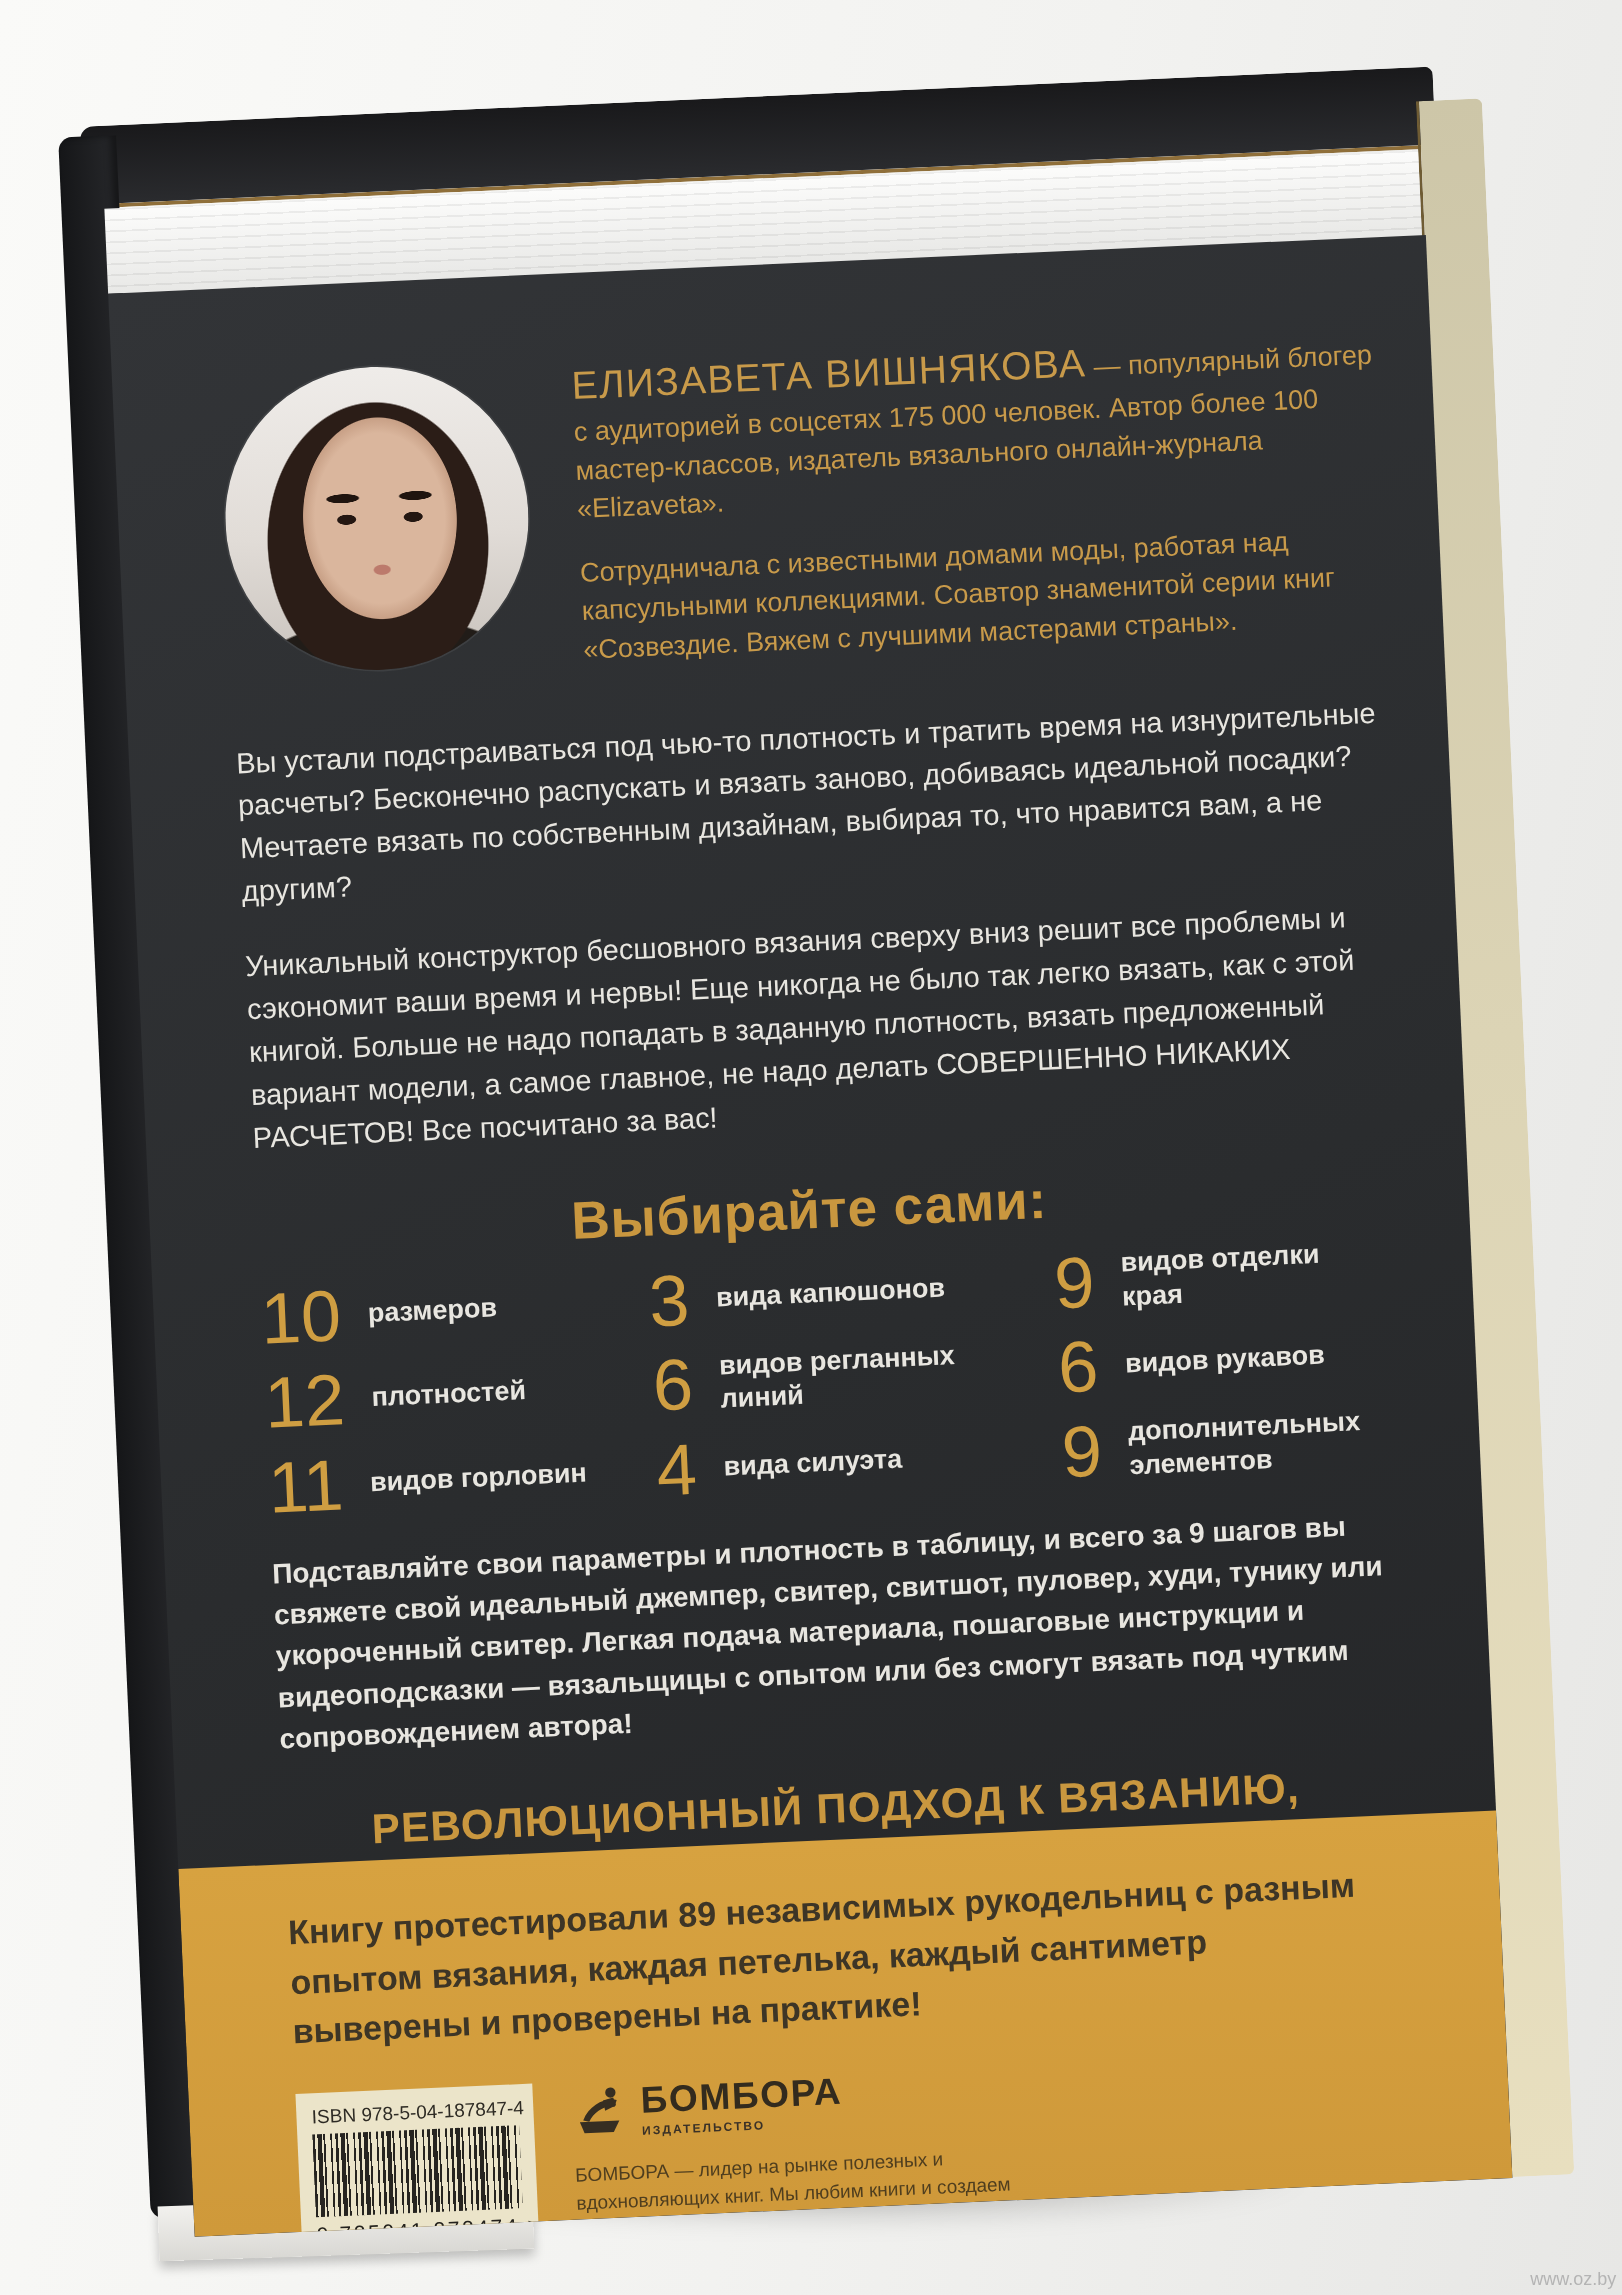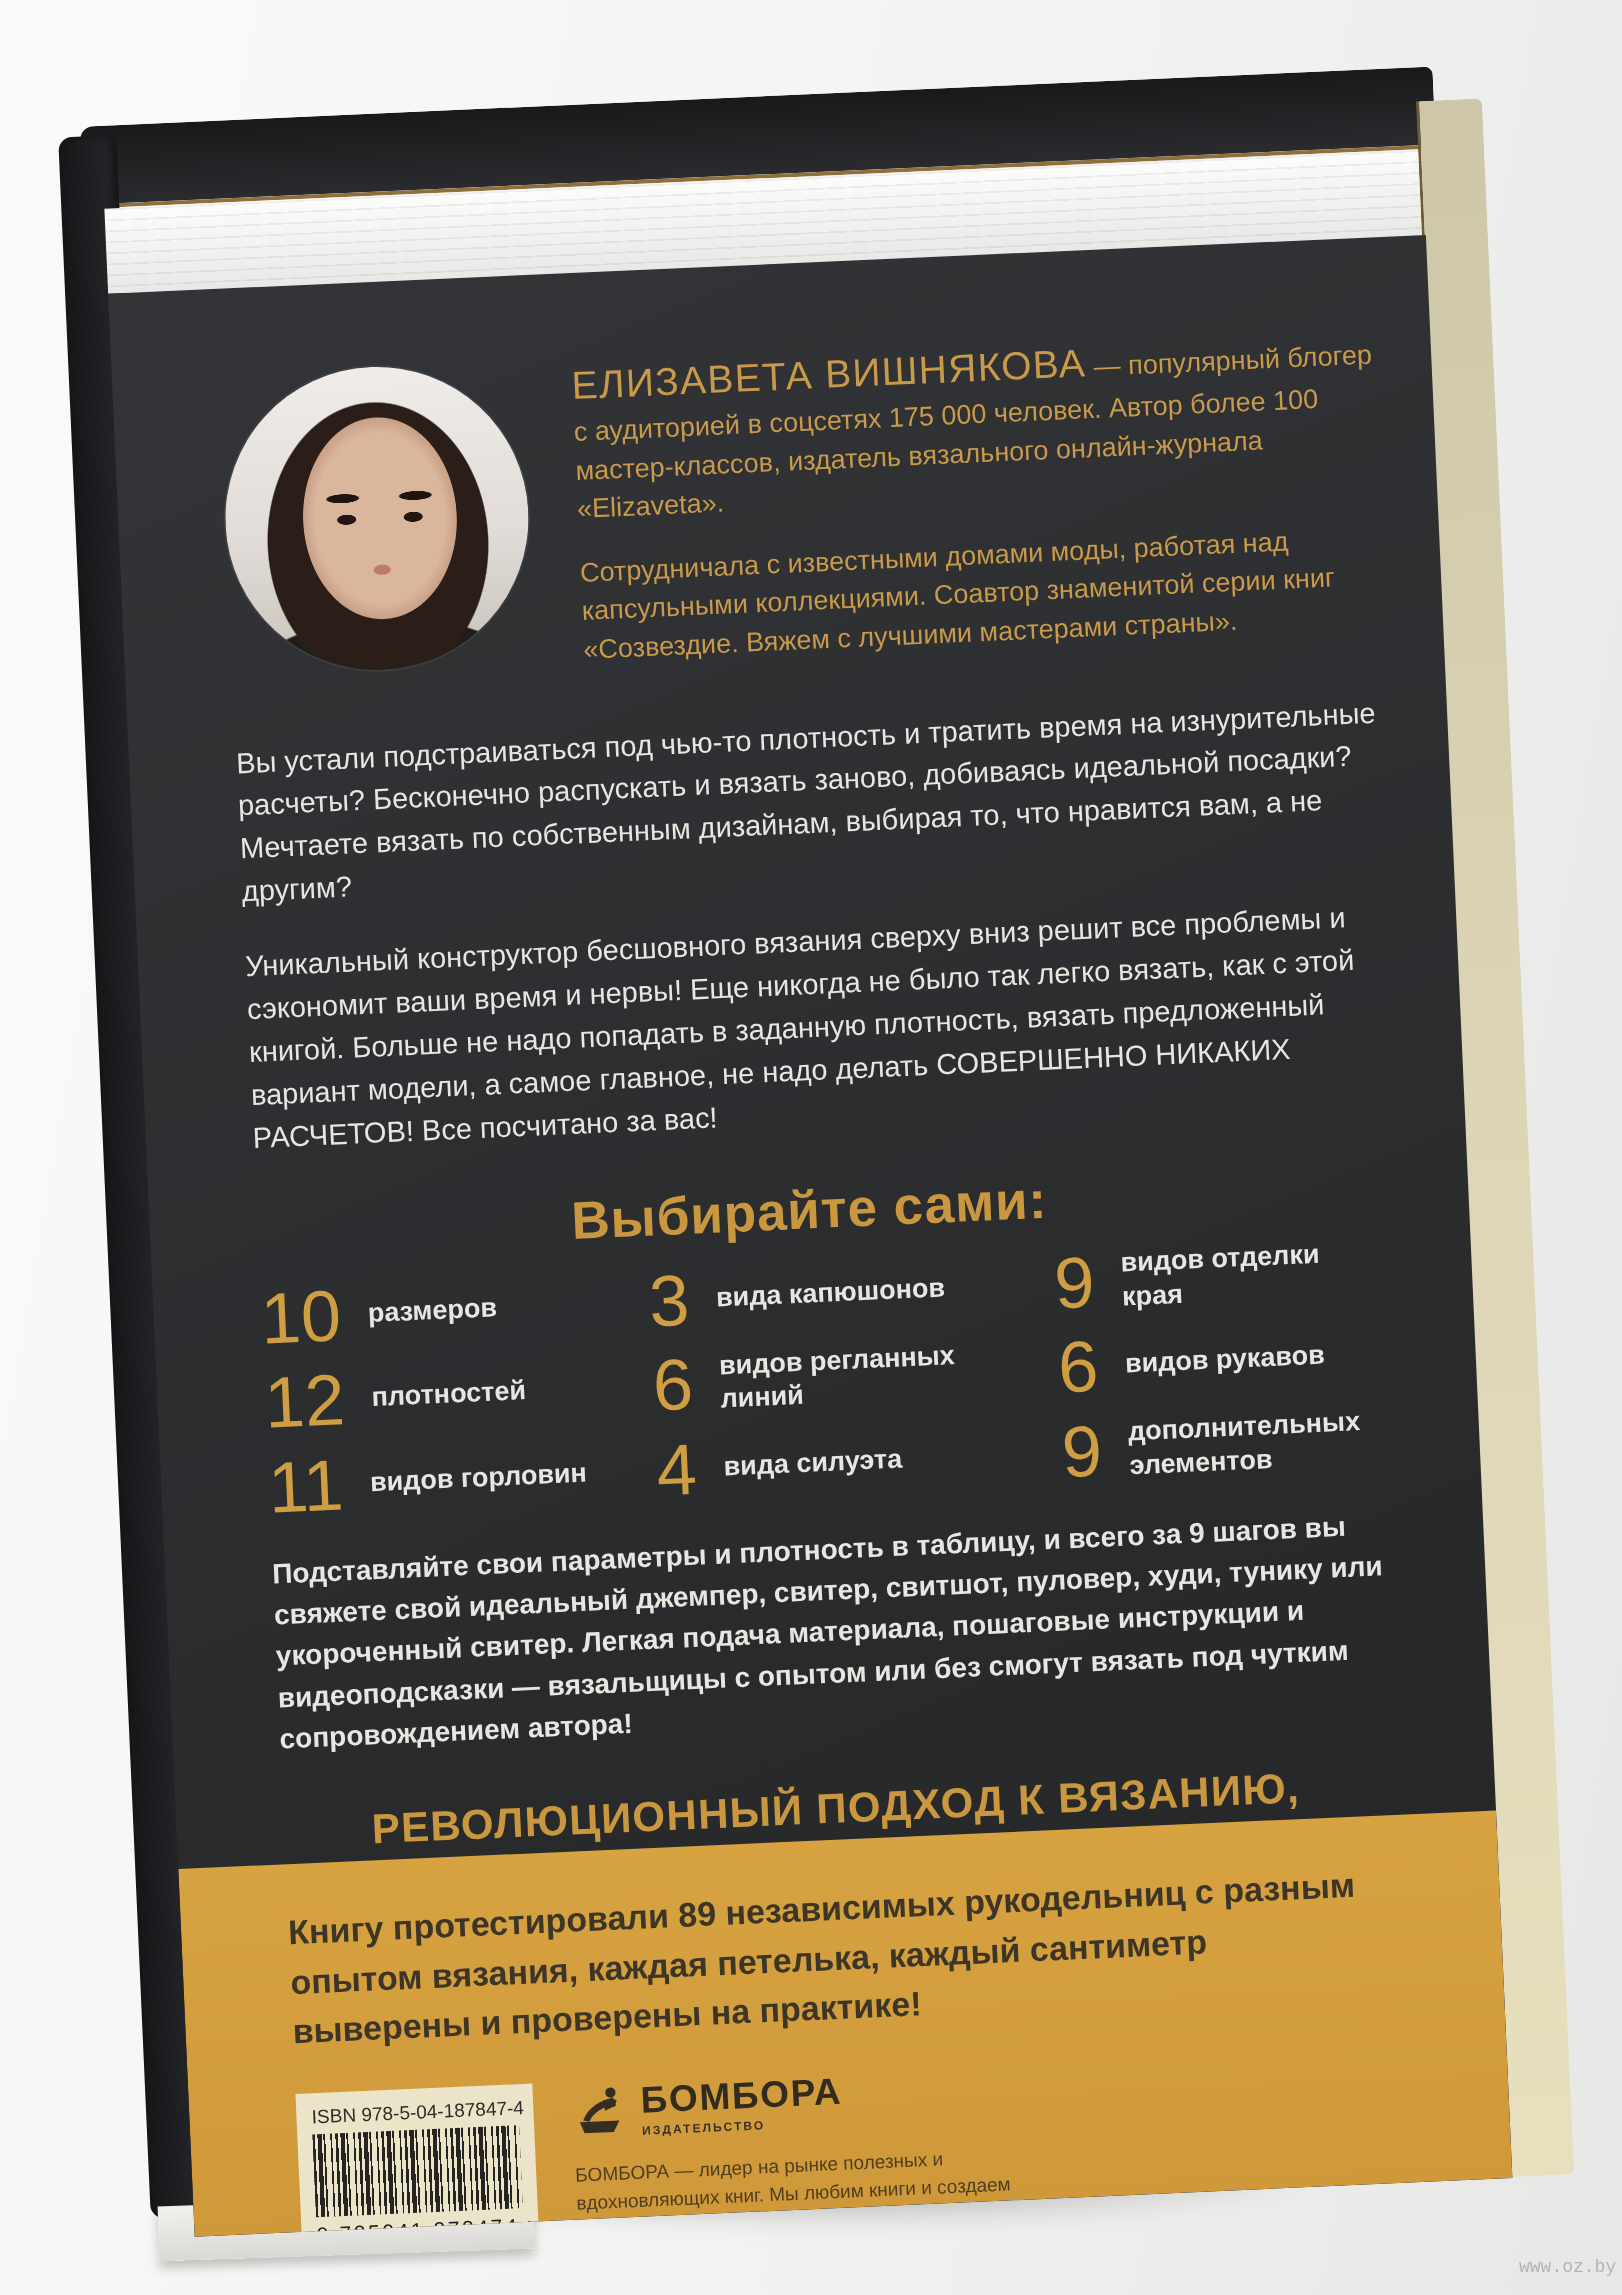--- a/index.html
+++ b/index.html
@@ -72,21 +72,21 @@
       #262420 18px 19.6px,rgba(0,0,0,0) 19.6px 23px);}
   .isbn-digits{color:#23211c;font-size:21px;margin-top:5.1px;letter-spacing:2.6px;
     text-align:center;white-space:nowrap;}
   .publisher{padding-top:3.4px;}
   .pub-logo-row{display:flex;align-items:flex-start;gap:13.6px;}
   .pub-icon{width:55px;height:55px;fill:#362e22;}
   .pub-name{font-size:37px;font-weight:700;color:#332b1e;letter-spacing:1.7px;line-height:1;}
   .pub-sub{font-size:12px;font-weight:700;letter-spacing:2.1px;margin-top:5.1px;color:#3a3127;}
   .pub-blurb{font-size:19px;line-height:1.5;max-width:460px;
     color:rgba(56,46,26,.85);margin:20.4px 0 0;}
-  .watermark{position:absolute;right:6.8px;bottom:18px;color:#b4b4b4;font-size:18px;font-family:Liberation Mono, monospace;}
+  .watermark{position:absolute;right:6.8px;bottom:5px;color:#b4b4b4;font-size:18px;}
 </style>
 </head>
 <body>
 
 <div class="scene">
   <div class="shadow"></div>
 
   <div class="book">
     <div class="board-top"></div>
     <div class="board-left"></div>

